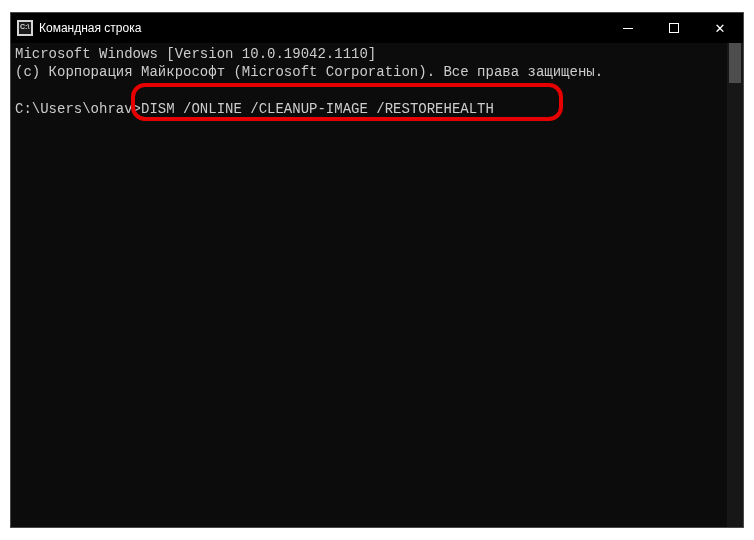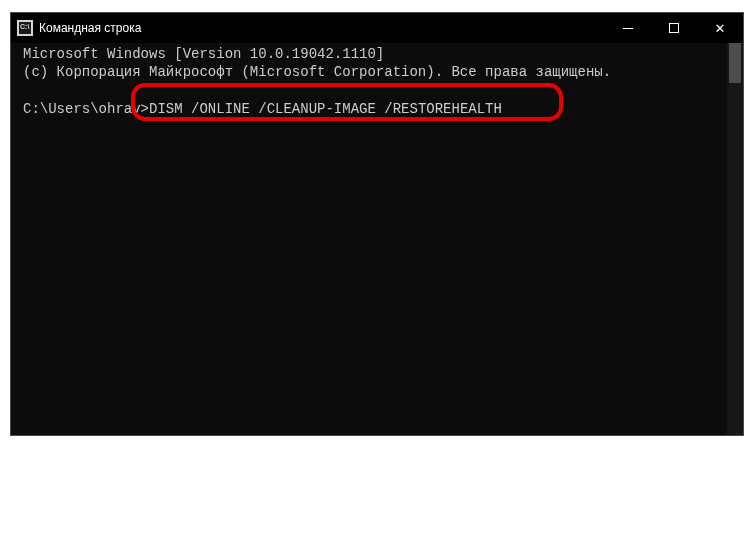--- a/index.html
+++ b/index.html
@@ -12,21 +12,21 @@
       height: 540px;
       background: #fff;
       position: relative;
       overflow: hidden;
     }
     .window {
       position: absolute;
       top: 12px;
       left: 10px;
       width: 734px;
-      height: 424px;
+      height: 516px;
       background: #0c0c0c;
       border: 1px solid #4a4a4a;
       display: flex;
       flex-direction: column;
     }
     .titlebar {
       height: 30px;
       background: #000000;
       display: flex;
       align-items: center;
@@ -96,21 +96,21 @@
       line-height: 1;
       font-family: Arial, sans-serif;
     }
     .terminal-body {
       flex: 1;
       background: #0c0c0c;
       position: relative;
       overflow: hidden;
     }
     .terminal-content {
-      padding: 2px 12px;
+      padding: 2px 4px;
       color: #cccccc;
       font-family: Consolas, "Courier New", monospace;
       font-size: 14px;
       line-height: 1.3;
       white-space: pre;
     }
     .scrollbar {
       position: absolute;
       right: 0;
       top: 0;

